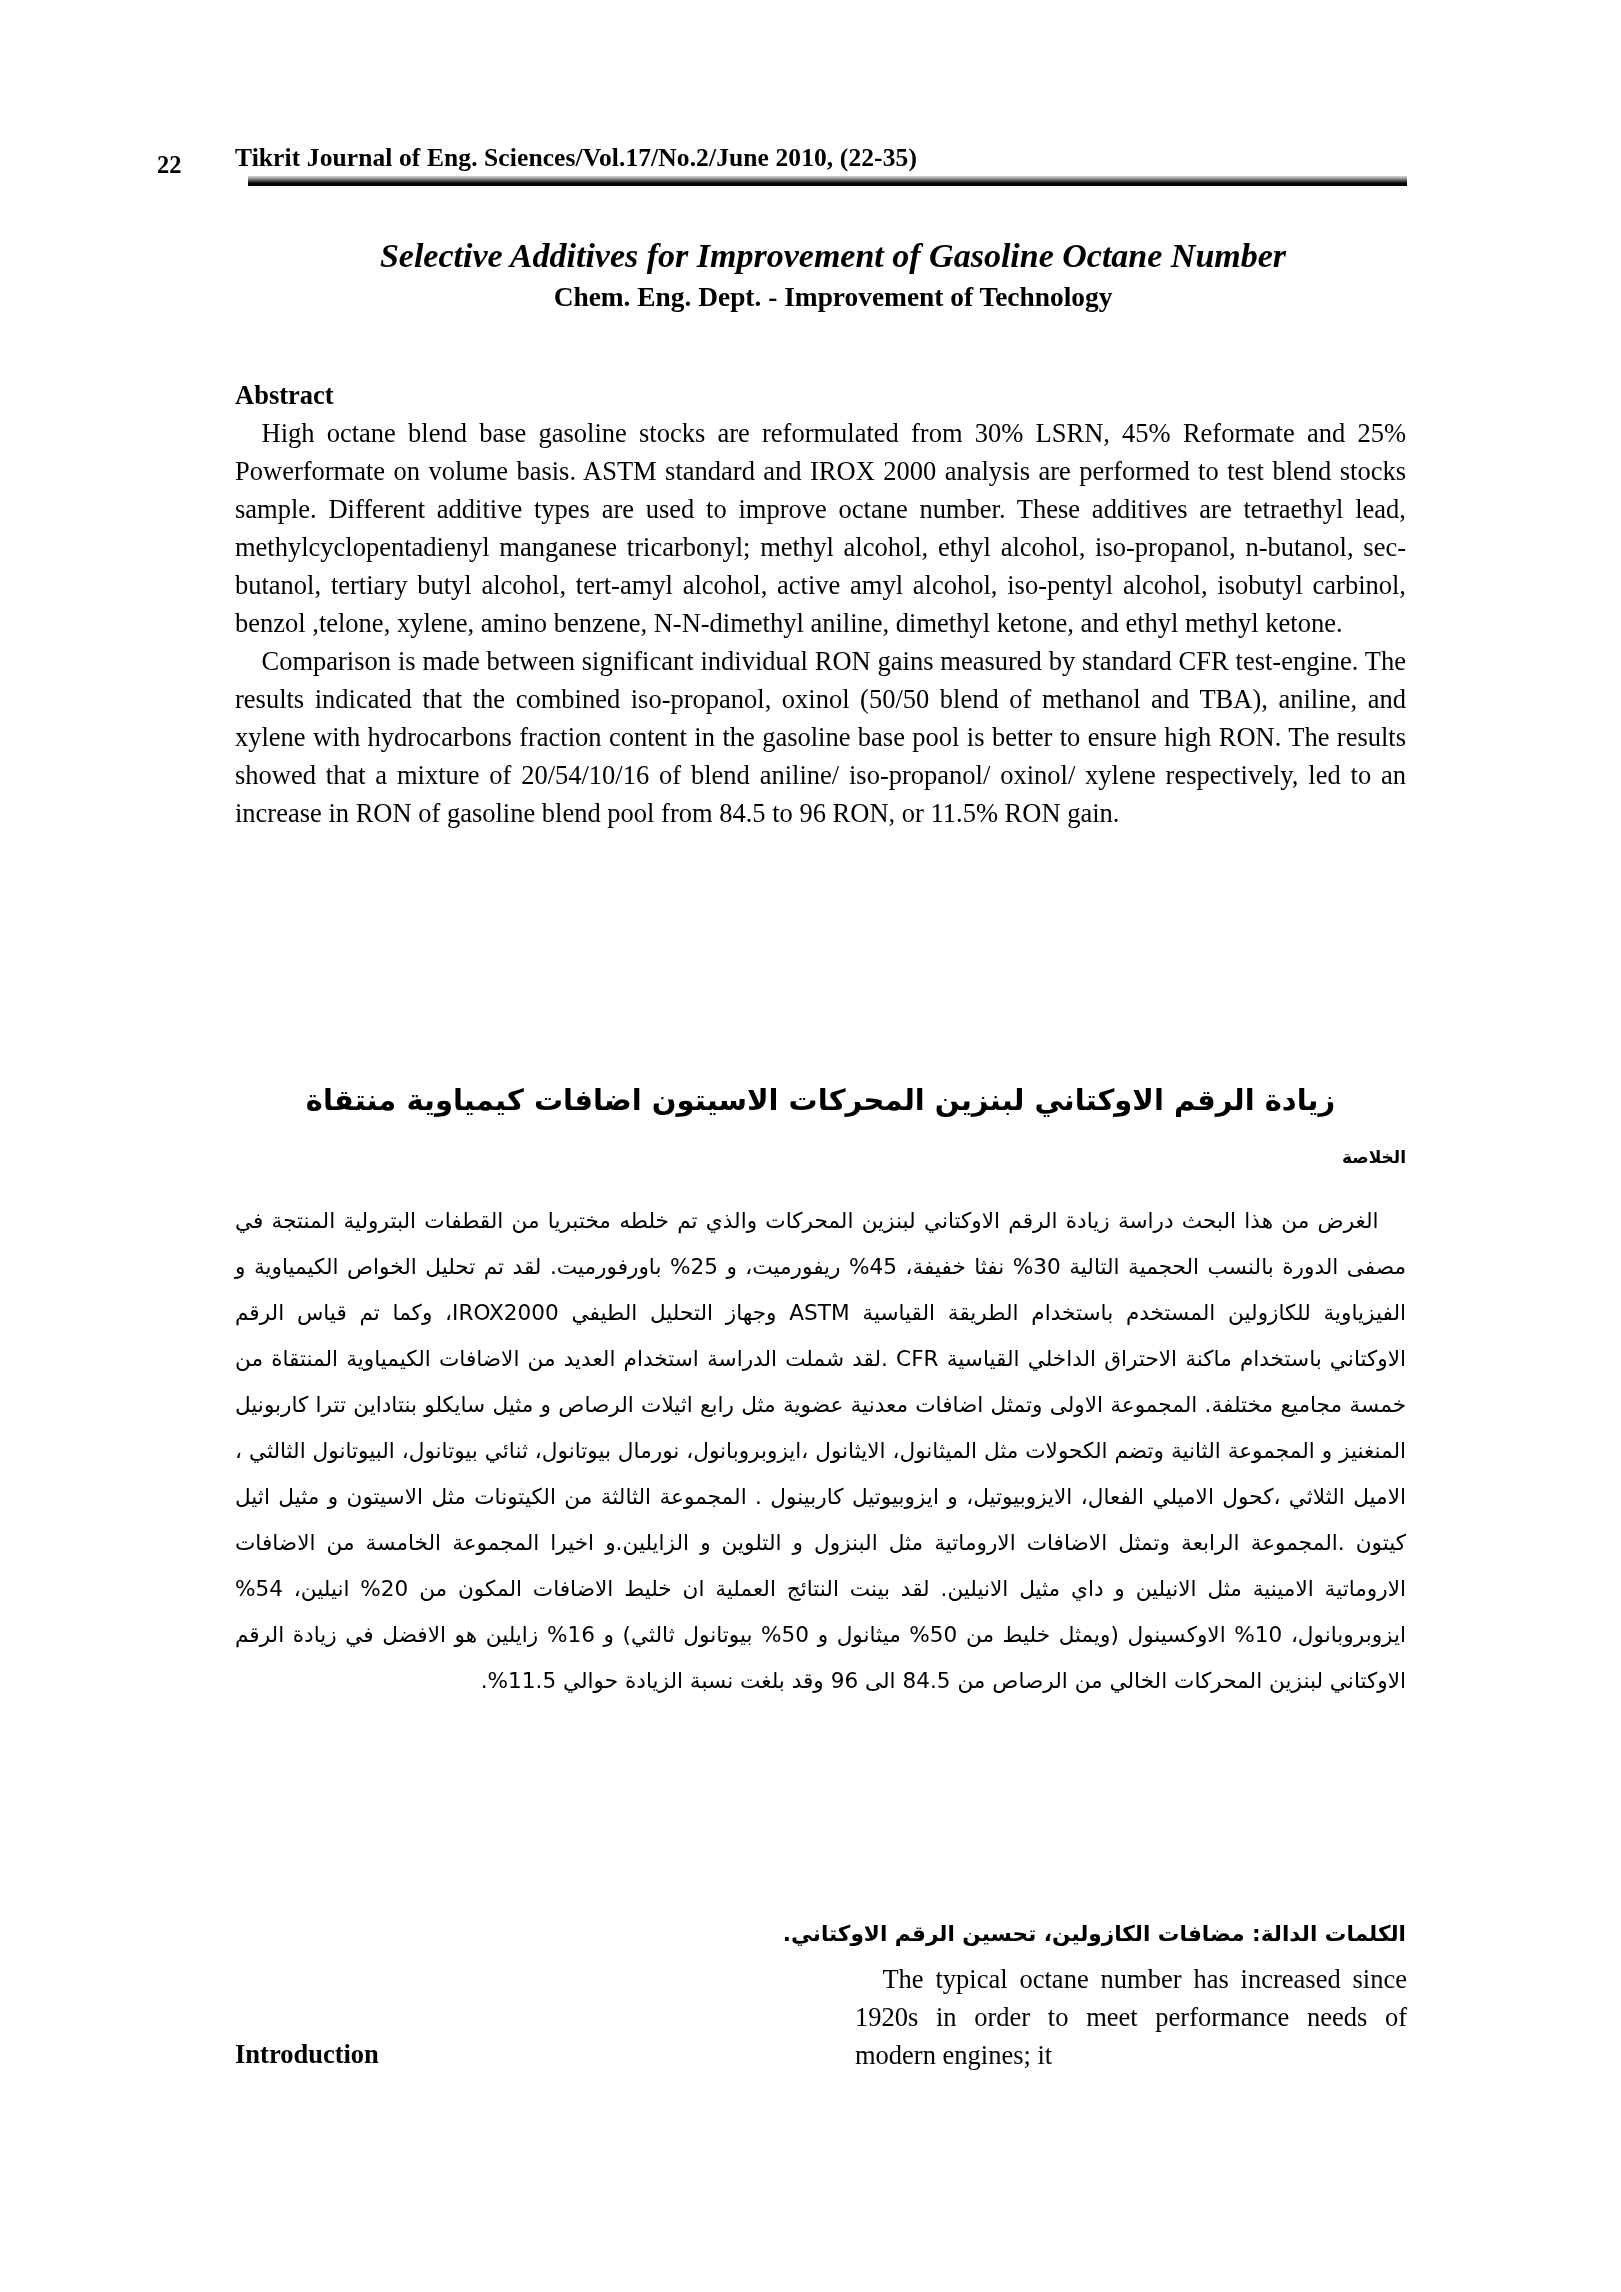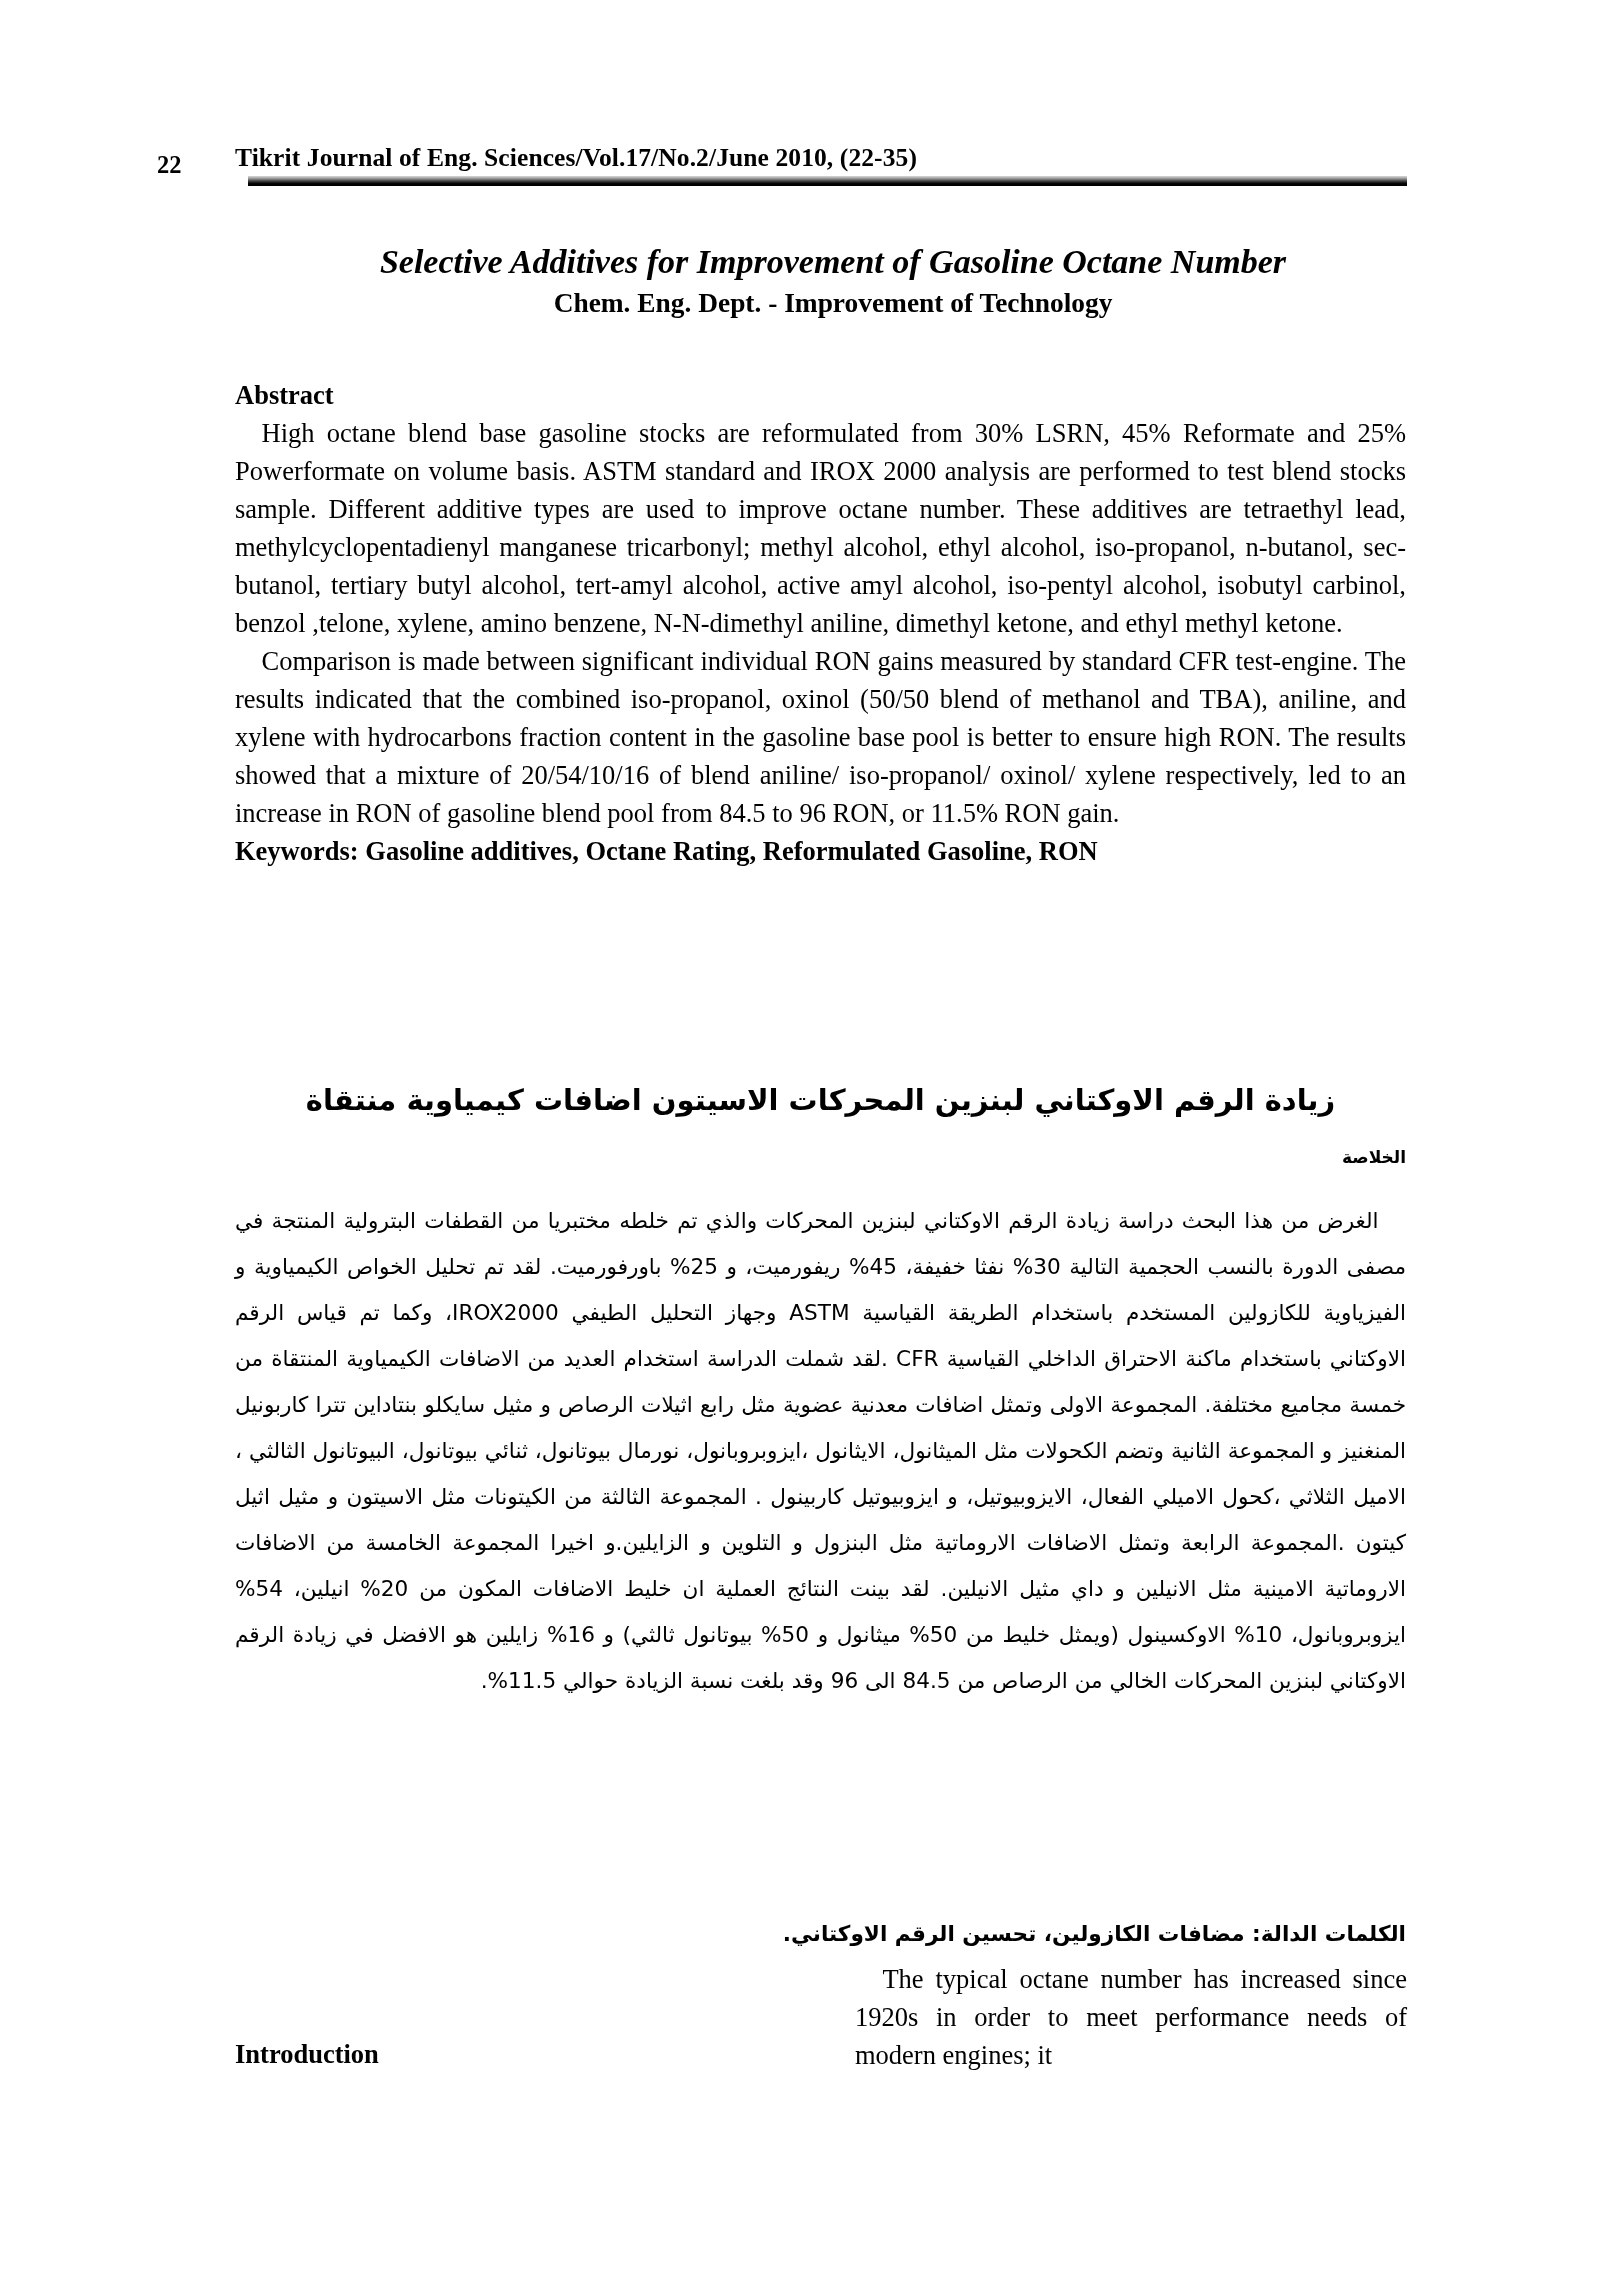--- a/index.html
+++ b/index.html
@@ -37,21 +37,21 @@
       left: 248px;
       width: 1159px;
       top: 176px;
       height: 9.8px;
       background: linear-gradient(to bottom, #d8d8d8 0px, #a8a8a8 2px, #6a6a6a 3.9px, #2a2a2a 5.9px, #000 7.8px, #000 9.8px);
     }
     .title-block {
       position: absolute;
       left: 235px;
       width: 1196px;
-      top: 239px;
+      top: 233px;
       text-align: center;
     }
     .paper-title {
       font-size: 34px;
       font-weight: bold;
       font-style: italic;
       line-height: 45px;
       margin: 0;
     }
     .author-line, .affil-line {
@@ -159,21 +159,20 @@
 
 <div class="title-block">
   <h1 class="paper-title">Selective Additives for Improvement of Gasoline Octane Number</h1>
   <p class="affil-line">Chem. Eng. Dept. - Improvement of Technology</p>
 </div>
 
 <section class="abstract">
   <h2>Abstract</h2>
   <p>High octane blend base gasoline stocks are reformulated from 30% LSRN, 45% Reformate and 25% Powerformate on volume basis. ASTM standard and IROX 2000 analysis are performed to test blend stocks sample. Different additive types are used to improve octane number. These additives are tetraethyl lead, methylcyclopentadienyl manganese tricarbonyl; methyl alcohol, ethyl alcohol, iso-propanol, n-butanol, sec-butanol, tertiary butyl alcohol, tert-amyl alcohol, active amyl alcohol, iso-pentyl alcohol, isobutyl carbinol, benzol ,telone, xylene, amino benzene, N-N-dimethyl aniline, dimethyl ketone, and ethyl methyl ketone.</p>
   <p>Comparison is made between significant individual RON gains measured by standard CFR test-engine. The results indicated that the combined iso-propanol, oxinol (50/50 blend of methanol and TBA), aniline, and xylene with hydrocarbons fraction content in the gasoline base pool is better to ensure high RON. The results showed that a mixture of 20/54/10/16 of blend aniline/ iso-propanol/ oxinol/ xylene respectively, led to an increase in RON of gasoline blend pool from 84.5 to 96 RON, or 11.5% RON gain.</p>
-  <p class="keywords">Keywords: Gasoline additives, Octane Rating, Reformulated Gasoline, RON</p>
 </section>
 
 <div class="arabic-title" lang="ar">زيادة الرقم الاوكتاني لبنزين المحركات الاسيتون اضافات كيمياوية منتقاة</div>
 <div class="arabic-abstract-heading" lang="ar">الخلاصة</div>
 
 <section class="arabic-abstract" lang="ar">
   <p>الغرض من هذا البحث دراسة زيادة الرقم الاوكتاني لبنزين المحركات والذي تم خلطه مختبريا من القطفات البترولية المنتجة في مصفى الدورة بالنسب الحجمية التالية 30% نفثا خفيفة، 45% ريفورميت، و 25% باورفورميت. لقد تم تحليل الخواص الكيمياوية و الفيزياوية للكازولين المستخدم باستخدام الطريقة القياسية ASTM وجهاز التحليل الطيفي IROX2000، وكما تم قياس الرقم الاوكتاني باستخدام ماكنة الاحتراق الداخلي القياسية CFR .لقد شملت الدراسة استخدام العديد من الاضافات الكيمياوية المنتقاة من خمسة مجاميع مختلفة. المجموعة الاولى وتمثل اضافات معدنية عضوية مثل رابع اثيلات الرصاص و مثيل سايكلو بنتاداين تترا كاربونيل المنغنيز و المجموعة الثانية وتضم الكحولات مثل الميثانول، الايثانول ،ايزوبروبانول، نورمال بيوتانول، ثنائي بيوتانول، البيوتانول الثالثي ، الاميل الثلاثي ،كحول الاميلي الفعال، الايزوبيوتيل، و ايزوبيوتيل كاربينول . المجموعة الثالثة من الكيتونات مثل الاسيتون و مثيل اثيل كيتون .المجموعة الرابعة وتمثل الاضافات الاروماتية مثل البنزول و التلوين و الزايلين.و اخيرا المجموعة الخامسة من الاضافات الاروماتية الامينية مثل الانيلين و داي مثيل الانيلين. لقد بينت النتائج العملية ان خليط الاضافات المكون من 20% انيلين، 54% ايزوبروبانول، 10% الاوكسينول (ويمثل خليط من 50% ميثانول و 50% بيوتانول ثالثي) و 16% زايلين هو الافضل في زيادة الرقم الاوكتاني لبنزين المحركات الخالي من الرصاص من 84.5 الى 96 وقد بلغت نسبة الزيادة حوالي 11.5%.</p>
 </section>
 
 <div class="arabic-keywords" lang="ar">الكلمات الدالة: مضافات الكازولين، تحسين الرقم الاوكتاني.</div>

